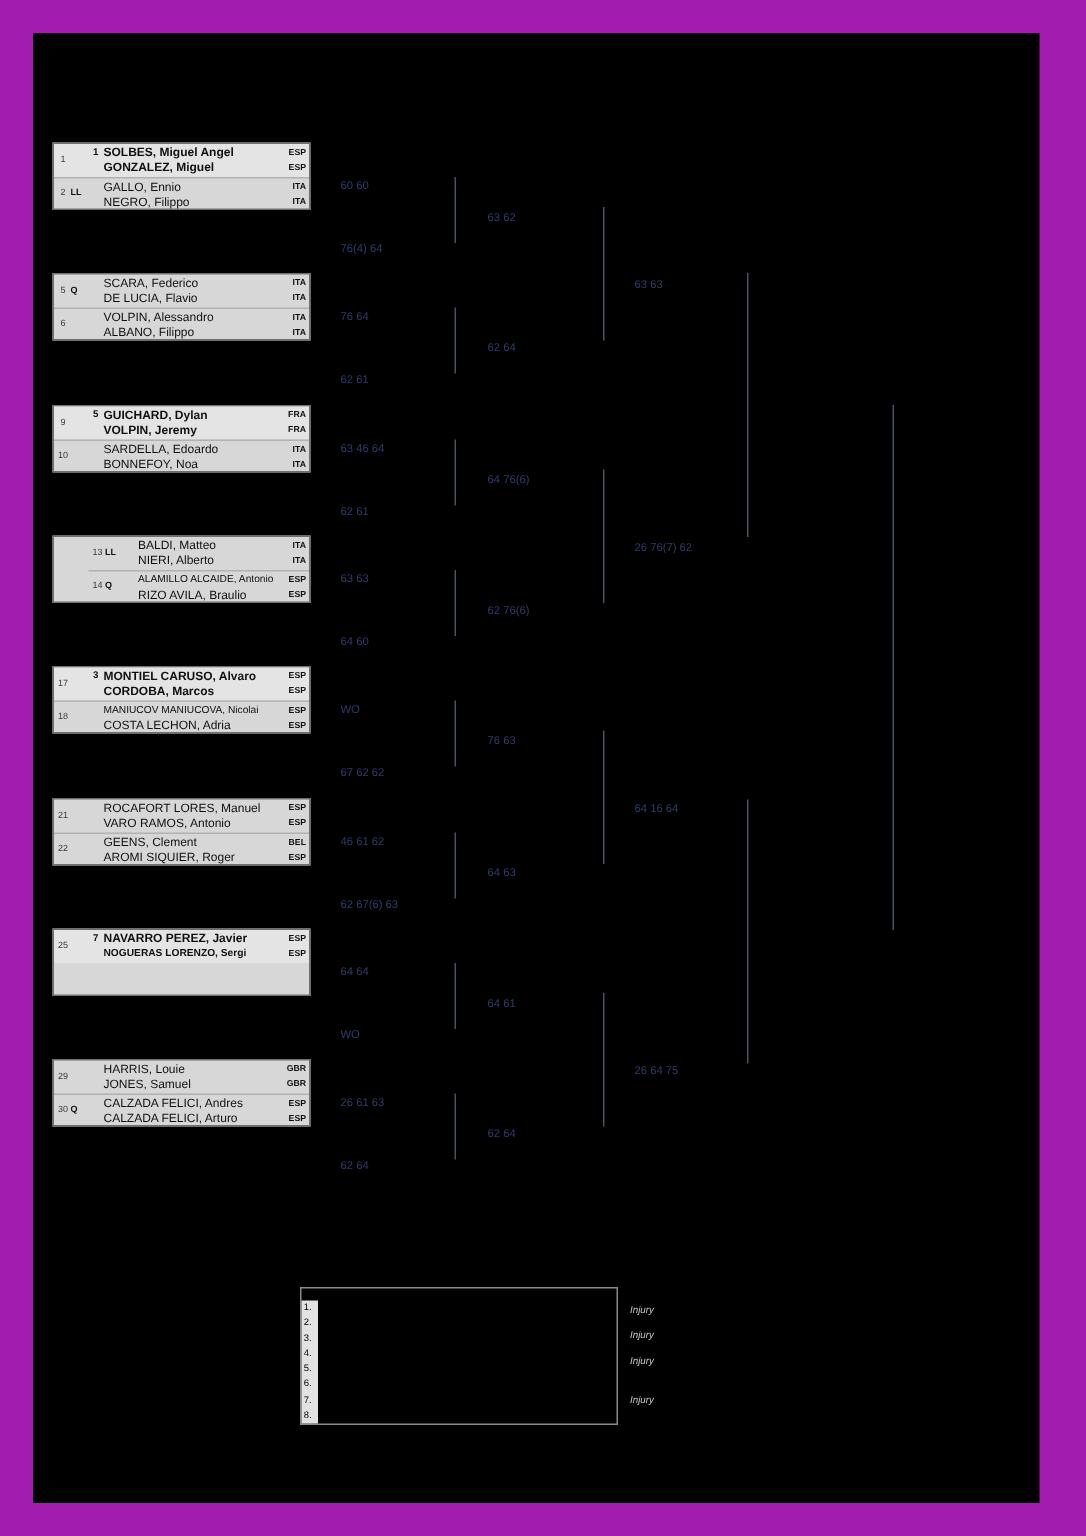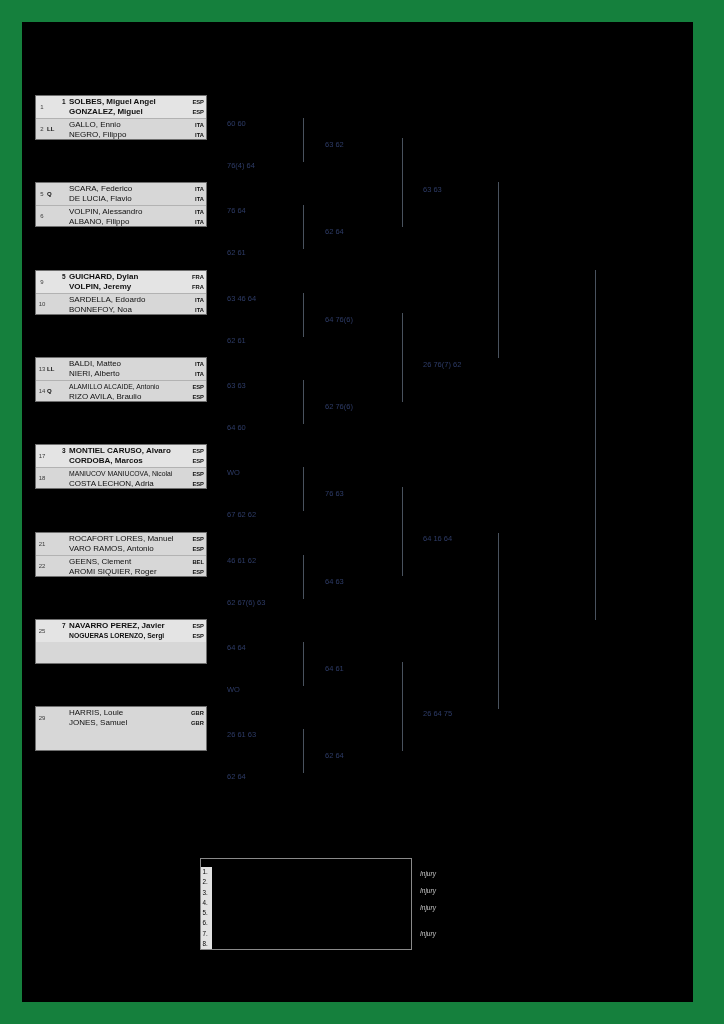--- a/index.html
+++ b/index.html
@@ -1,16 +1,16 @@
 <!DOCTYPE html>
 <html><head>
 <meta charset="utf-8">
 <style>
   html,body{margin:0;padding:0;background:#e9e9e9;}
-  .page{position:relative;width:724px;height:1024px;background:#15803d;
+  .page{position:relative;width:724px;height:1024px;background:#a21caf;
         font-family:"Liberation Sans",sans-serif;overflow:hidden;}
   .sheet{position:absolute;left:22px;top:22px;width:671px;height:980px;background:#000;}
 
   
   .tbox{position:absolute;left:13px;width:172px;height:45px;background:#d7d7d7;
         border:1px solid #6f6f6f;box-sizing:border-box;}
   .trow{position:relative;height:21.5px;}
   .trow.seeded{background:#e4e4e4;}
   .trow + .trow{border-top:1px solid #b2b2b2;}
   .pos{position:absolute;left:1px;top:0;height:100%;width:10px;display:flex;
@@ -110,21 +110,21 @@
           <div class="names">
             <div class="nline">SARDELLA, Edoardo</div>
             <div class="nline">BONNEFOY, Noa</div>
           </div>
           <div class="ctys">
             <div class="cline">ITA</div>
             <div class="cline">ITA</div>
           </div>
         </div>
       </div>
-      <div class="tbox" style="top: 335px;">
+      <div class="tbox" style="top: 335px; padding-left: 23px;">
         <div class="trow">
           <div class="pos">13</div>
           <div class="badge">LL</div>
           <div class="names">
             <div class="nline">BALDI, Matteo</div>
             <div class="nline">NIERI, Alberto</div>
           </div>
           <div class="ctys">
             <div class="cline">ITA</div>
             <div class="cline">ITA</div>
@@ -209,20 +209,32 @@
       <div class="tbox" style="top: 684px;">
         <div class="trow">
           <div class="pos">29</div>
           <div class="names">
             <div class="nline">HARRIS, Louie</div>
             <div class="nline">JONES, Samuel</div>
           </div>
           <div class="ctys">
             <div class="cline">GBR</div>
             <div class="cline">GBR</div>
+          </div>
+        </div>
+        <div class="trow">
+          <div class="pos">30</div>
+          <div class="badge">Q</div>
+          <div class="names">
+            <div class="nline">CALZADA FELICI, Andres</div>
+            <div class="nline">CALZADA FELICI, Arturo</div>
+          </div>
+          <div class="ctys">
+            <div class="cline">ESP</div>
+            <div class="cline">ESP</div>
           </div>
         </div>
       </div>
       <div class="score" style="left: 187px; top: 97px;">60 60</div>
       <div class="score" style="left: 187px; top: 139px;">76(4) 64</div>
       <div class="score" style="left: 187px; top: 184px;">76 64</div>
       <div class="score" style="left: 187px; top: 226px;">62 61</div>
       <div class="score" style="left: 187px; top: 272px;">63 46 64</div>
       <div class="score" style="left: 187px; top: 314px;">62 61</div>
       <div class="score" style="left: 187px; top: 359px;">63 63</div>

